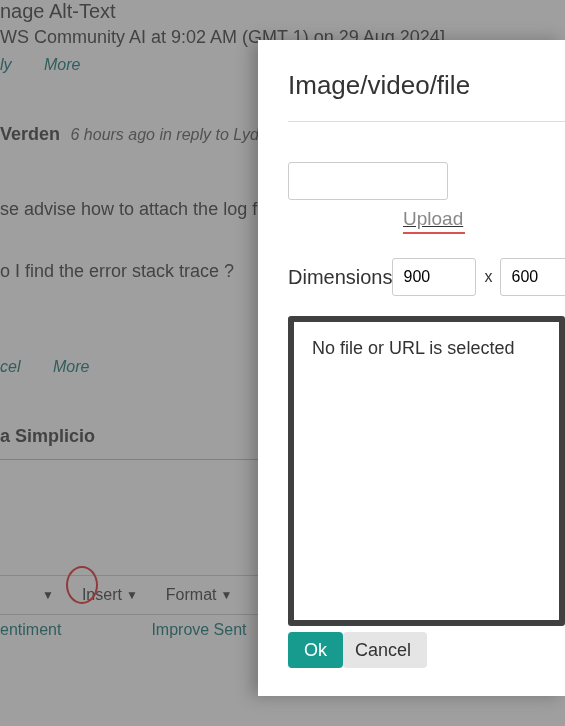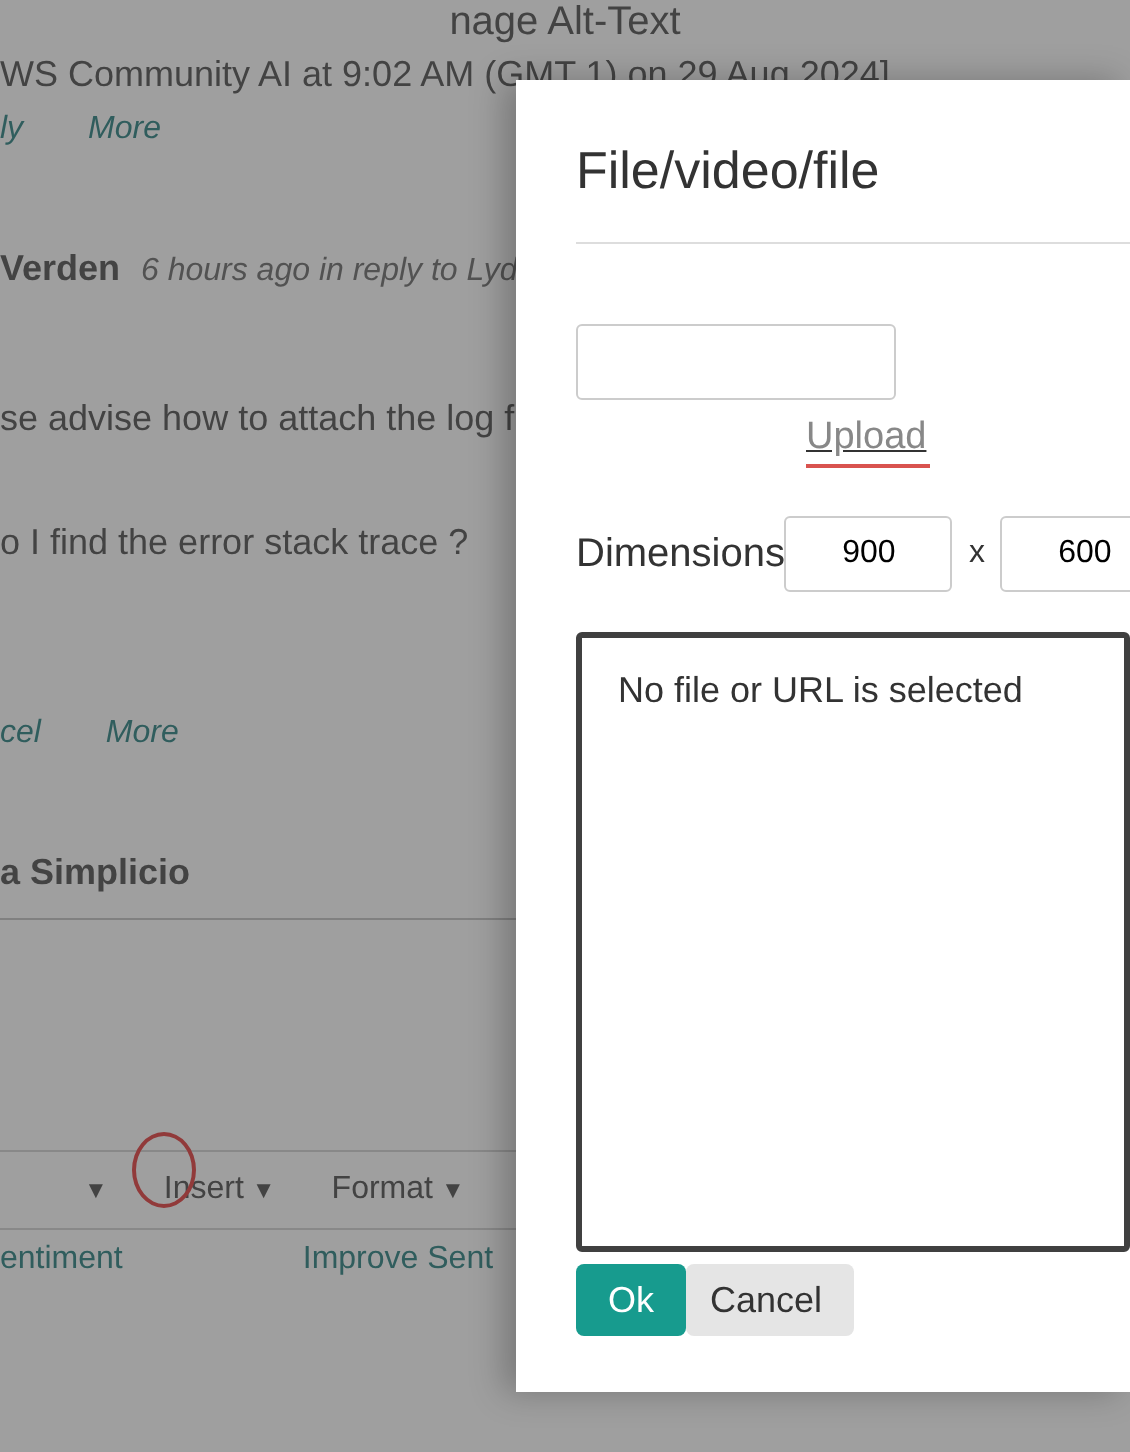--- a/index.html
+++ b/index.html
@@ -2,21 +2,21 @@
 <html><head>
   <meta charset="utf-8">
   <style>
     * { box-sizing: border-box; margin: 0; padding: 0; }
     html, body { width: 565px; height: 726px; overflow: hidden; font-family: Arial, Helvetica, sans-serif; }
     body { position: relative; background: #fff; color: #333; }
 
     .bg-layer { position: absolute; inset: 0; padding: 0 0 0 0; }
     .overlay-dim { position: absolute; inset: 0; background: rgba(80,80,80,0.55); }
 
-    .bg-title { font-size: 20px; font-weight: 400; color: #333; padding-left: 0; margin-top: 0; text-align: center; }
+    .bg-title { font-size: 20px; font-weight: 400; color: #333; padding-left: 0; margin-top: 0; }
     .bg-sub { font-size: 18px; color: #333; margin-top: 4px; }
     .bg-links { margin-top: 8px; }
     .bg-link { color: #0a6e6e; font-size: 16px; margin-right: 28px; cursor: pointer; font-style: italic; }
 
     .post-row { margin-top: 50px; font-size: 16px; }
     .post-author { font-weight: 700; font-size: 18px; }
     .post-meta { font-style: italic; color: #555; margin-left: 6px; }
     .post-body { margin-top: 48px; font-size: 18px; line-height: 1.8; }
 
     .bg-links2 { margin-top: 70px; }
@@ -33,28 +33,28 @@
     
     .modal { position: absolute; top: 40px; left: 258px; right: 0; bottom: 30px; background: #fff; box-shadow: -6px 0 16px rgba(0,0,0,0.25); padding: 0; }
     .modal-inner { padding: 30px 0 0 30px; }
     .modal-title { font-size: 26px; font-weight: 400; margin-bottom: 20px; }
     .modal-hr { border: none; border-top: 1px solid #ddd; margin-bottom: 40px; margin-left: 0px; }
 
     .m-row { display: flex; align-items: center; margin-bottom: 20px; }
     .m-label { width: 115px; font-size: 20px; }
     .m-input { height: 38px; border: 1px solid #ccc; border-radius: 3px; padding: 0 10px; font-size: 16px; }
     .file-input { width: 160px; }
-    .dim-input { width: 84px; text-align: center; }
+    .dim-input { width: 84px; text-align: left; }
     .x-sep { margin: 0 8px; font-size: 16px; }
 
     .upload-wrap { margin-left: 115px; margin-top: -12px; margin-bottom: 24px; text-decoration: underline; }
     .upload-link { font-size: 19px; color: #888; cursor: pointer; }
     .upload-underline { width: 62px; height: 2px; background: #d9534f; margin-top: 2px; }
 
-    .preview-box { margin-top: 12px; border: 3px solid #404040; border-radius: 3px; height: 310px; padding: 16px 18px; font-size: 18px; color: #333; background:#fff; margin-right:0;}
+    .preview-box { margin-top: 12px; border: 6px solid #404040; border-radius: 3px; height: 310px; padding: 16px 18px; font-size: 18px; color: #333; background:#fff; margin-right:0;}
 
     .modal-actions { position: absolute; left: 30px; bottom: 28px; display: flex; }
     .btn { height: 36px; padding: 0 16px; border: none; border-radius: 4px; font-size: 18px; cursor: pointer; }
     .btn-ok { background: #179b8e; color: #fff; }
     .btn-cancel { background: #e5e5e5; color: #333; padding-left: 12px; }
   </style>
 </head>
 <body>
 
 <div class="bg-layer">
@@ -109,21 +109,21 @@
     <span class="s2">Improve Sent</span>
   </div>
 
   <div class="red-circle"></div>
 </div>
 
 <div class="overlay-dim"></div>
 
 <div class="modal">
   <div class="modal-inner">
-    <div class="modal-title">File/video/file</div>
+    <div class="modal-title">Image/video/file</div>
     <hr class="modal-hr">
 
     <div class="m-row">
       <input class="m-input file-input" type="text" value="" style="">
     </div>
 
     <div class="upload-wrap">
       <div class="upload-link">Upload</div>
       <div class="upload-underline"></div>
     </div>

